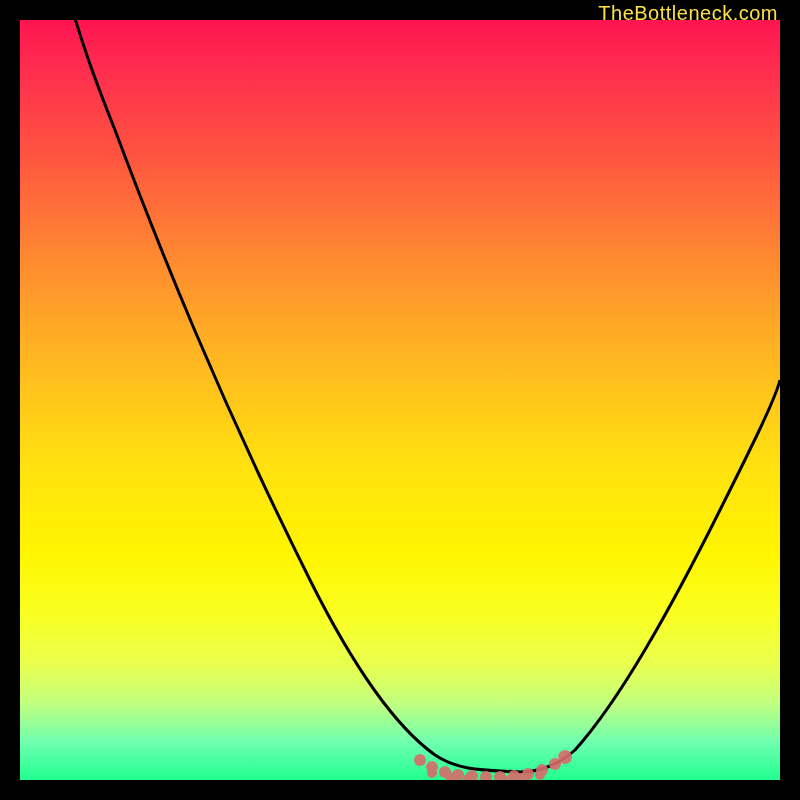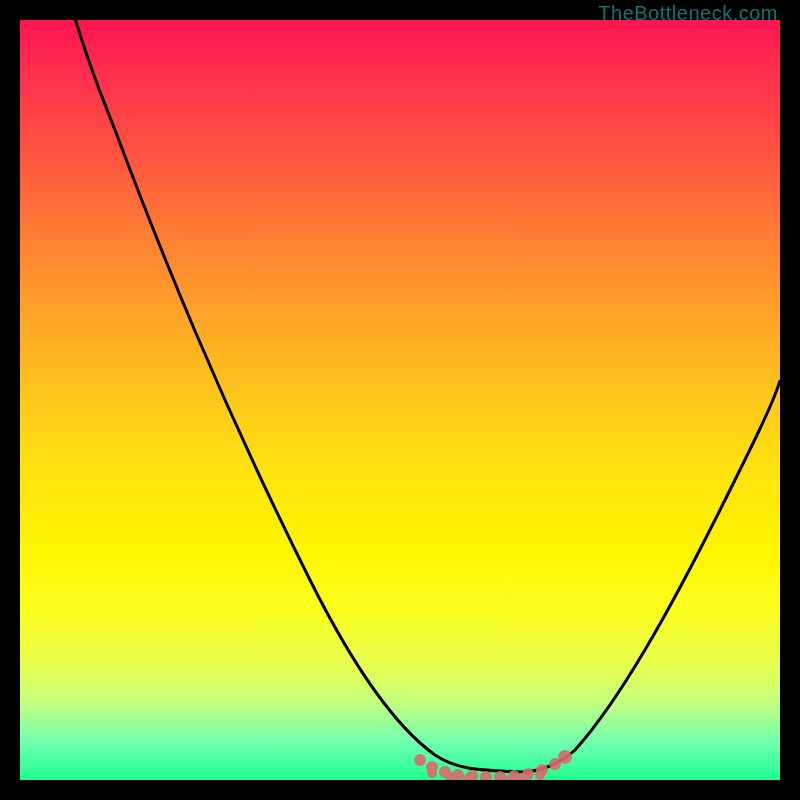--- a/index.html
+++ b/index.html
@@ -21,21 +21,21 @@
       #faff20 78%,
       #e8ff50 85%,
       #c0ff80 90%,
       #70ffb0 95%,
       #20ff90 100%);
   }
   .watermark {
     position: absolute;
     top: 2px;
     right: 22px;
-    color: #0f766e;
+    color: #fde047;
     font-size: 20px;
     font-weight: 500;
     z-index: 10;
     letter-spacing: 0.5px;
   }
   svg.curve {
     position: absolute;
     left: 20px;
     top: 20px;
     width: 760px;

